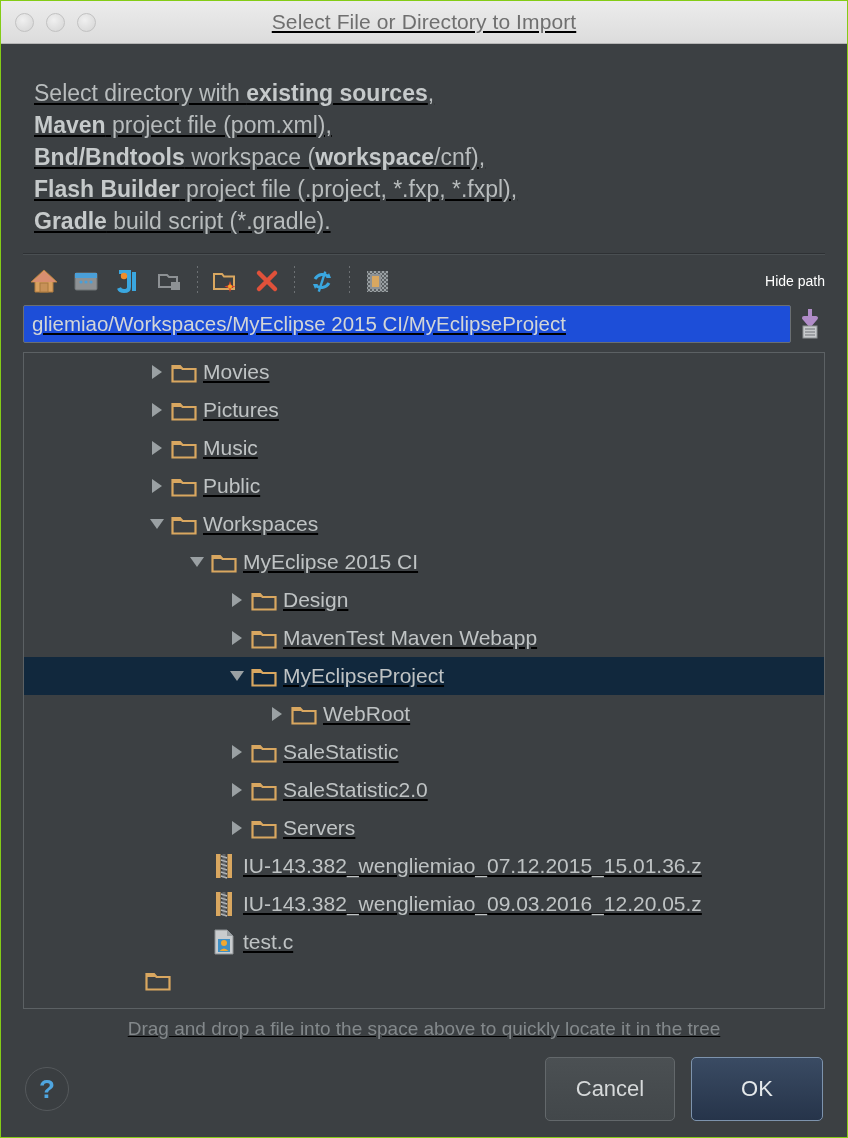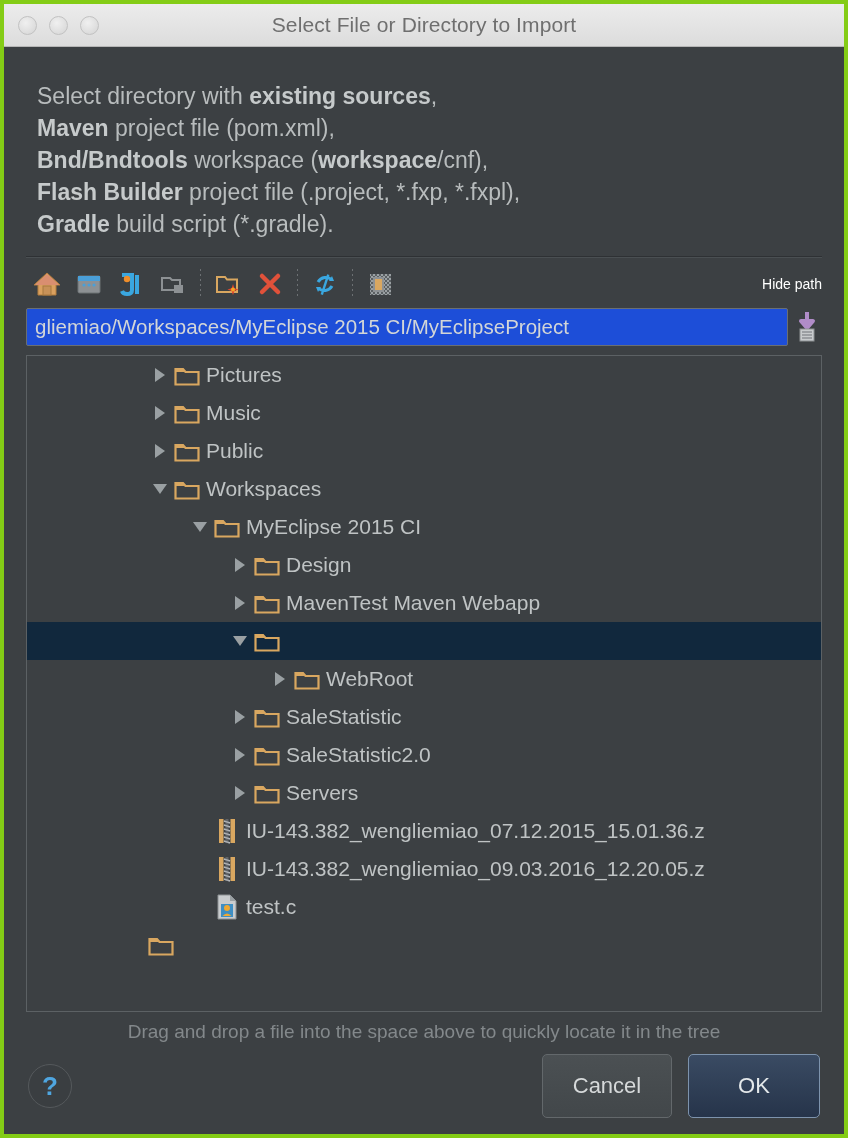--- a/index.html
+++ b/index.html
@@ -12,22 +12,23 @@
     font-family: "Liberation Sans", sans-serif;
     background: #3c4043;
     overflow: hidden;
   }
   #window {
     position: relative;
     width: 848px;
     height: 1138px;
     background: #3c4043;
     box-sizing: border-box;
-    border: 4px solid #84cc16;
+    border: 1px solid #84cc16;
     overflow: hidden;
+    text-decoration: underline;
   }
 
   
   #titlebar {
     position: relative;
     height: 42px;
     background: linear-gradient(to bottom, #ececec 0%, #dcdcdc 100%);
     border-bottom: 1px solid #b6b6b6;
     display: flex;
     align-items: center;
@@ -365,20 +366,32 @@
       <div class="row" style="padding-left: 120px;">
         <div class="twisty">
           <div class="arrow-right"></div>
         </div>
         <div class="ic">
           <svg width="26" height="21" viewBox="0 0 26 21">
             <path d="M1.5 4 H9 L11.5 7 H24.5 V19.5 H1.5 Z" fill="none" stroke="#d9a760" stroke-width="2.2"></path>
             <path d="M1.5 4 H9 L11.5 7 H1.5 Z" fill="#d9a760"></path>
           </svg>
         </div>
+        <div class="label">Movies</div>
+      </div>
+      <div class="row" style="padding-left: 120px;">
+        <div class="twisty">
+          <div class="arrow-right"></div>
+        </div>
+        <div class="ic">
+          <svg width="26" height="21" viewBox="0 0 26 21">
+            <path d="M1.5 4 H9 L11.5 7 H24.5 V19.5 H1.5 Z" fill="none" stroke="#d9a760" stroke-width="2.2"></path>
+            <path d="M1.5 4 H9 L11.5 7 H1.5 Z" fill="#d9a760"></path>
+          </svg>
+        </div>
         <div class="label">Pictures</div>
       </div>
       <div class="row" style="padding-left: 120px;">
         <div class="twisty">
           <div class="arrow-right"></div>
         </div>
         <div class="ic">
           <svg width="26" height="21" viewBox="0 0 26 21">
             <path d="M1.5 4 H9 L11.5 7 H24.5 V19.5 H1.5 Z" fill="none" stroke="#d9a760" stroke-width="2.2"></path>
             <path d="M1.5 4 H9 L11.5 7 H1.5 Z" fill="#d9a760"></path>
@@ -449,20 +462,21 @@
       <div class="row selected" style="padding-left: 200px;">
         <div class="twisty">
           <div class="arrow-down"></div>
         </div>
         <div class="ic">
           <svg width="26" height="21" viewBox="0 0 26 21">
             <path d="M1.5 4 H9 L11.5 7 H24.5 V19.5 H1.5 Z" fill="none" stroke="#d9a760" stroke-width="2.2"></path>
             <path d="M1.5 4 H9 L11.5 7 H1.5 Z" fill="#d9a760"></path>
           </svg>
         </div>
+        <div class="label">MyEclipseProject</div>
       </div>
       <div class="row" style="padding-left: 240px;">
         <div class="twisty">
           <div class="arrow-right"></div>
         </div>
         <div class="ic">
           <svg width="26" height="21" viewBox="0 0 26 21">
             <path d="M1.5 4 H9 L11.5 7 H24.5 V19.5 H1.5 Z" fill="none" stroke="#d9a760" stroke-width="2.2"></path>
             <path d="M1.5 4 H9 L11.5 7 H1.5 Z" fill="#d9a760"></path>
           </svg>

